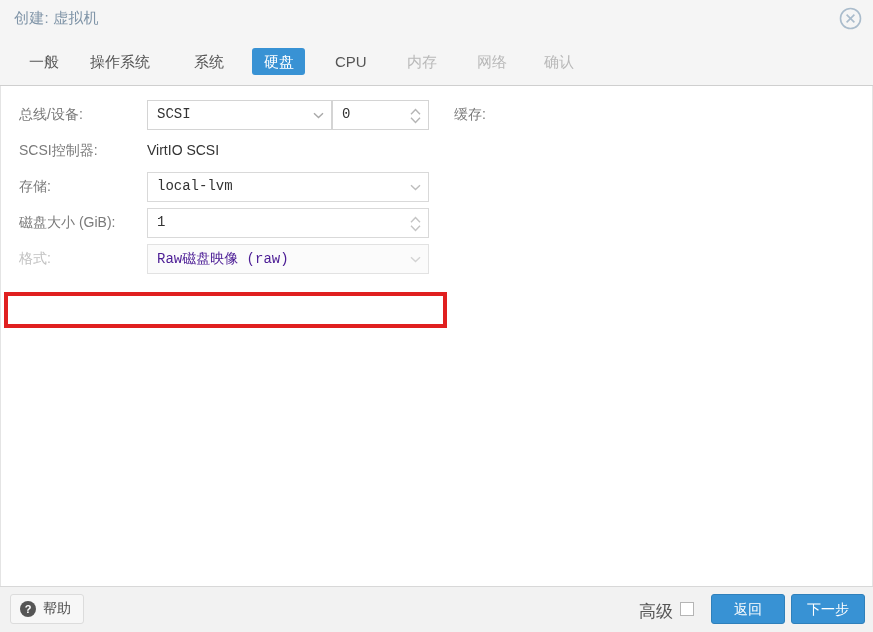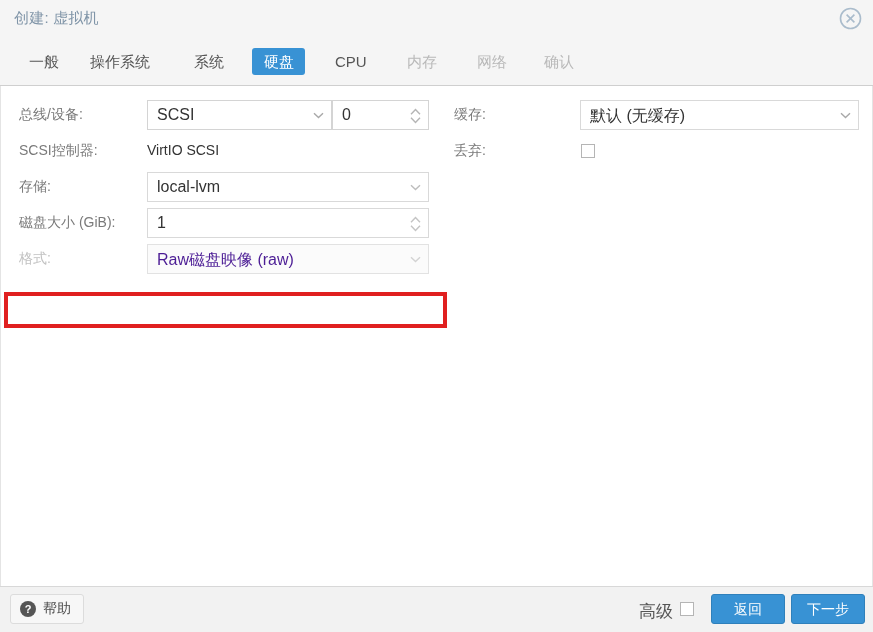--- a/index.html
+++ b/index.html
@@ -116,23 +116,24 @@
     height: 30px;
     box-sizing: border-box;
     background: #ffffff;
     border: 1px solid #d4d4d4;
   }
   .ctl.flat { border-color: #d9d9d9; }
   .ctl-text {
     position: absolute;
     left: 9px;
     top: 5px;
-    font-size: 16px;
+    font-size: 14px;
     color: #333333;
     white-space: nowrap;
+    font-family: Liberation Mono, monospace;
   }
   .ctl-text.placeholder { color: #4c1d95; }
   .ctl.disabled { background: #fbfbfb; border-color: #e2e2e2; }
 
   .caret {
     position: absolute;
     right: 7px;
     top: 11px;
     width: 11px;
     height: 7px;
@@ -326,34 +327,22 @@
         <span class="caret">
           <svg width="11" height="7" viewBox="0 0 11 7">
               <path d="M1 1.3 L5.5 5.6 L10 1.3" fill="none" stroke="#d3d3d3" stroke-width="1.4"></path>
             </svg>
         </span>
       </div>
     </div>
 
     <div class="field" style="left:453px; top:14px; width:405px;">
       <div class="field-label">缓存:</div>
-      <div class="ctl flat" style="left:126px; width:279px;">
-        <div class="ctl-text">默认 (无缓存)</div>
-        <span class="caret">
-          <svg width="11" height="7" viewBox="0 0 11 7">
-              <path d="M1 1.3 L5.5 5.6 L10 1.3" fill="none" stroke="#a8a8a8" stroke-width="1.4"></path>
-            </svg>
-        </span>
-      </div>
-    </div>
-
-    <div class="field" style="left:453px; top:50px; width:405px;">
-      <div class="field-label">丢弃:</div>
-      <div class="checkbox" style="left:127px; top:8px;"></div>
-    </div>
+    </div>
+
 
     <div class="highlight-box"></div>
   </div>
 
   <div class="footer">
     <div class="help-btn">
       <span class="help-icon">
         <svg width="16" height="16" viewBox="0 0 16 16">
           <circle cx="8" cy="8" r="8" fill="#555555"></circle>
           <text x="8" y="12" font-size="11" font-family="Liberation Sans, sans-serif" font-weight="bold" fill="#ffffff" text-anchor="middle">?</text>

